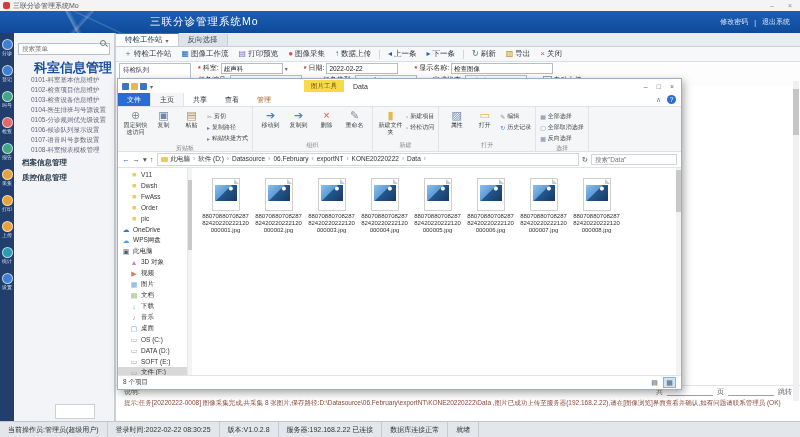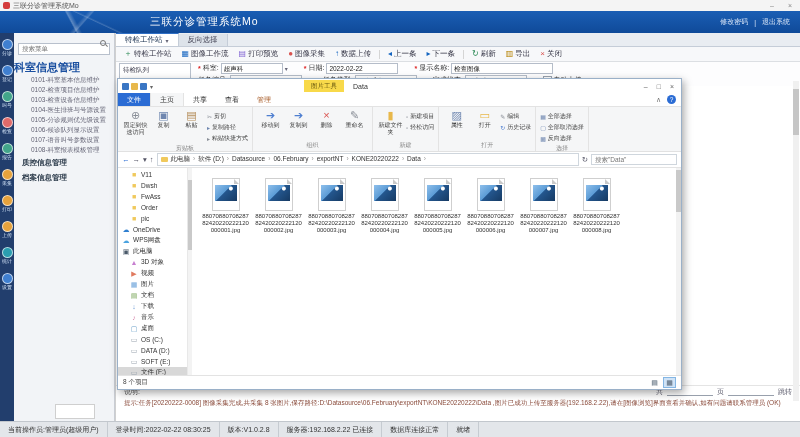--- a/index.html
+++ b/index.html
@@ -27,21 +27,21 @@
   .rl-label{font-size:5px;color:#cfe0f5;line-height:5px;white-space:nowrap;}
 
   
   .sidebar{position:absolute;left:14px;top:33px;width:101px;height:388px;background:#f2f4f7;border-right:1px solid #c9cdd4;box-sizing:border-box;}
   .search-wrap{position:relative;margin:4px 4px 5px 4px;}
   .search-wrap input{width:100%;box-sizing:border-box;height:12px;border:1px solid #b8c0cc;background:#fff;font-size:6.5px;padding:0 12px 0 3px;color:#333;outline:none;font-family:inherit;}
   .mag{position:absolute;right:4px;top:3px;width:4px;height:4px;border:1px solid #777;border-radius:50%;}
   .mag::after{content:"";position:absolute;left:4px;top:4px;width:3px;height:1px;background:#777;transform:rotate(45deg);}
   .menu .mi{white-space:nowrap;overflow:hidden;cursor:pointer;}
   .menu .mi[data-type="item"]{font-weight:bold;color:#2b3a4a;font-size:7.5px;height:15px;line-height:15px;padding-left:8px;}
-  .menu .mi[data-type="section"]{font-weight:bold;color:#1a4fa0;font-size:11px;height:15px;line-height:15px;padding-left:0;}
+  .menu .mi[data-type="section"]{font-weight:bold;color:#1a4fa0;font-size:13px;height:15px;line-height:15px;padding-left:20px;}
   .menu .mi[data-type="sub"]{color:#667;font-size:6.5px;height:10px;line-height:10px;padding-left:17px;}
 
   
   .main{position:absolute;left:115px;top:33px;width:685px;height:388px;background:#fff;border-left:1px solid #d0d0d0;box-sizing:border-box;}
   .tabs{height:13px;background:#e9edf2;border-bottom:1px solid #c5cdd8;display:flex;align-items:flex-end;}
   .tab{display:inline-flex;align-items:center;gap:3px;height:12px;padding:0 9px;font-size:7.5px;background:#dde3ea;border-right:1px solid #c5cdd8;color:#445;cursor:pointer;}
   .tab.active{background:#fff;color:#122a4a;border-top:1px solid #2f6fc4;text-align:right;}
   .toolbar{height:14px;background:#f7f8fa;border-bottom:1px solid #dcdfe3;display:flex;align-items:center;padding-left:3px;}
   .tbi{display:flex;align-items:center;gap:2px;padding:0 5px;font-size:7.5px;color:#334;cursor:pointer;white-space:nowrap;}
   .tbi[data-type="sep"]{padding:0;width:1px;height:9px;background:#d5d5d5;margin:0 3px;cursor:default;}
@@ -248,25 +248,25 @@
         <div class="mi" data-type="sub">
           <span>0107-语音叫号参数设置</span>
         </div>
 
         <div class="mi" data-type="sub">
           <span>0108-科室报表模板管理</span>
         </div>
 
 
         <div class="mi" data-type="item">
+          <span>档案信息管理</span>
+        </div>
+
+        <div class="mi" data-type="item">
           <span>质控信息管理</span>
-        </div>
-
-        <div class="mi" data-type="item">
-          <span>档案信息管理</span>
         </div>
       </div>
   </div>
 
   <div class="main">
     <div class="tabs">
       <span class="tab active">
         <span>特检工作站</span>
         <span class="fcaret">▾</span>
       </span>

